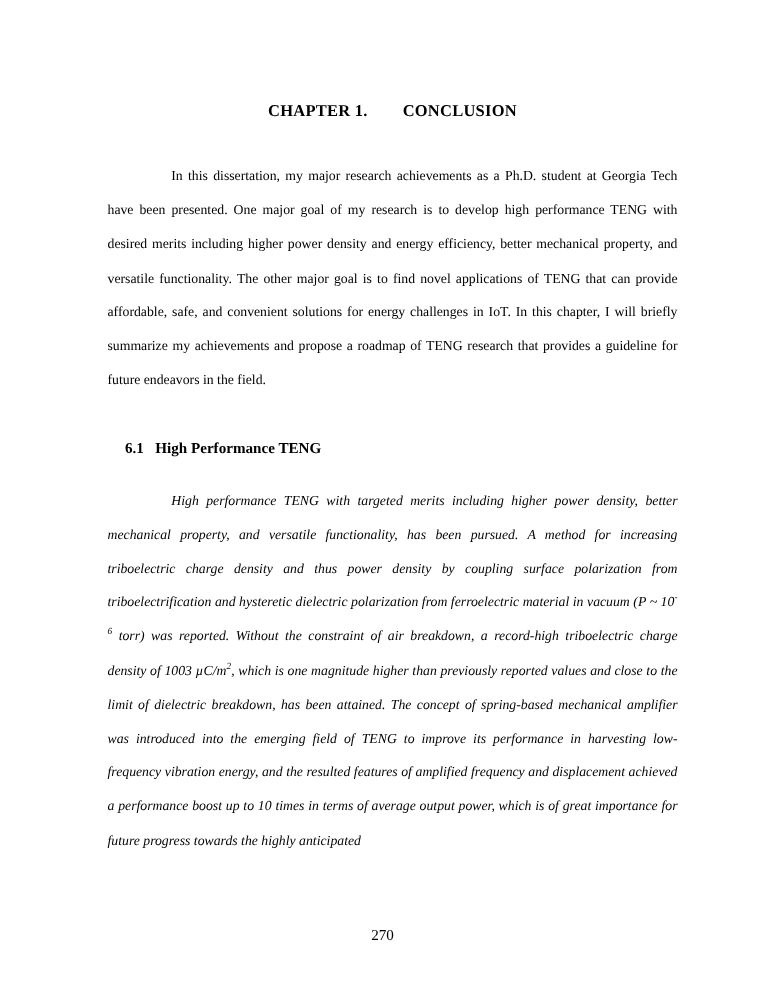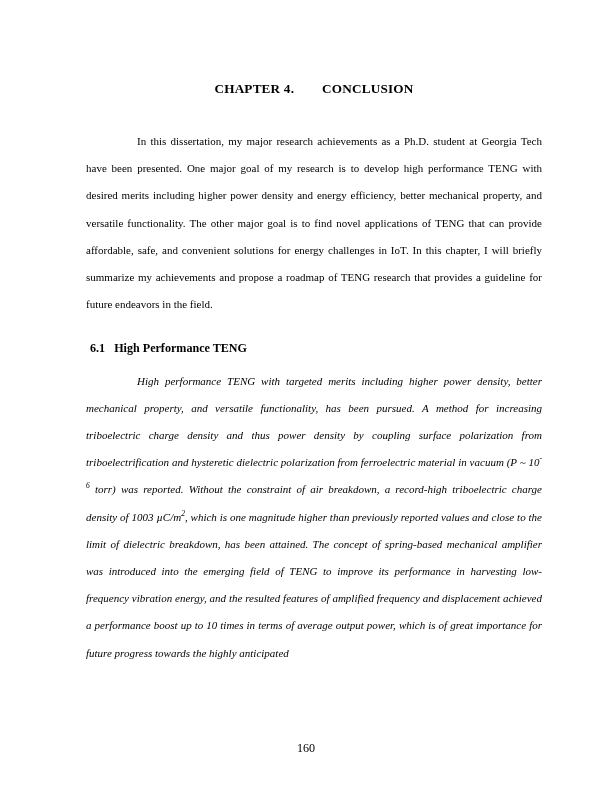--- a/index.html
+++ b/index.html
@@ -46,21 +46,21 @@
   p.para {
     margin: 0;
     font-size: 11px;
     line-height: 27.2px;
     text-align: justify;
     text-justify: inter-word;
     text-indent: 51px;
     hyphens: none;
   }
   .section-heading {
-    margin: 4px;
+    margin: 14px;
     padding-top: 13px;
     font-size: 12.1px;
     font-weight: bold;
     line-height: 27.2px;
     text-align: left;
     white-space: pre;
   }
   .para-after-heading {
     padding-top: 1px;
     font-style: italic;
@@ -80,28 +80,28 @@
     line-height: 16px;
   }
 </style>
 </head>
 <body>
 
 <div class="page">
 
   <div class="content">
 
-    <h1 class="chapter-title">CHAPTER 4.        CONCLUSION</h1>
+    <h1 class="chapter-title">CHAPTER 1.        CONCLUSION</h1>
 
     <div class="body-block">
 
       <p class="para">In this dissertation, my major research achievements as a Ph.D. student at Georgia Tech have been presented. One major goal of my research is to develop high performance TENG with desired merits including higher power density and energy efficiency, better mechanical property, and versatile functionality. The other major goal is to find novel applications of TENG that can provide affordable, safe, and convenient solutions for energy challenges in IoT. In this chapter, I will briefly summarize my achievements and propose a roadmap of TENG research that provides a guideline for future endeavors in the field.</p>
 
       <h2 class="section-heading">6.1   High Performance TENG</h2>
 
       <p class="para para-after-heading"><span>High performance TENG with targeted merits including higher power density, better mechanical property, and versatile functionality, has been pursued. A method for increasing triboelectric charge density and thus power density by coupling surface polarization from triboelectrification and hysteretic dielectric polarization from ferroelectric material in vacuum (P ~ 10</span><sup>-6</sup><span> torr) was reported. Without the constraint of air breakdown, a record-high triboelectric charge density of 1003 µC/m</span><sup>2</sup><span>, which is one magnitude higher than previously reported values and close to the limit of dielectric breakdown, has been attained. The concept of spring-based mechanical amplifier was introduced into the emerging field of TENG to improve its performance in harvesting low-frequency vibration energy, and the resulted features of amplified frequency and displacement achieved a performance boost up to 10 times in terms of average output power, which is of great importance for future progress towards the highly anticipated</span></p>
 
     </div>
   </div>
 
-  <div class="page-number">160</div>
+  <div class="page-number">270</div>
 
 </div>
 
 </body></html>

